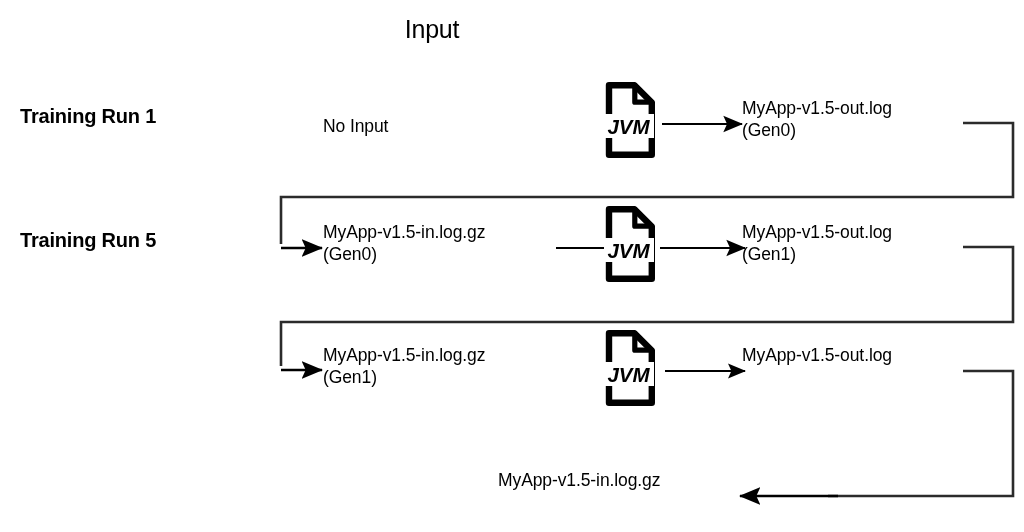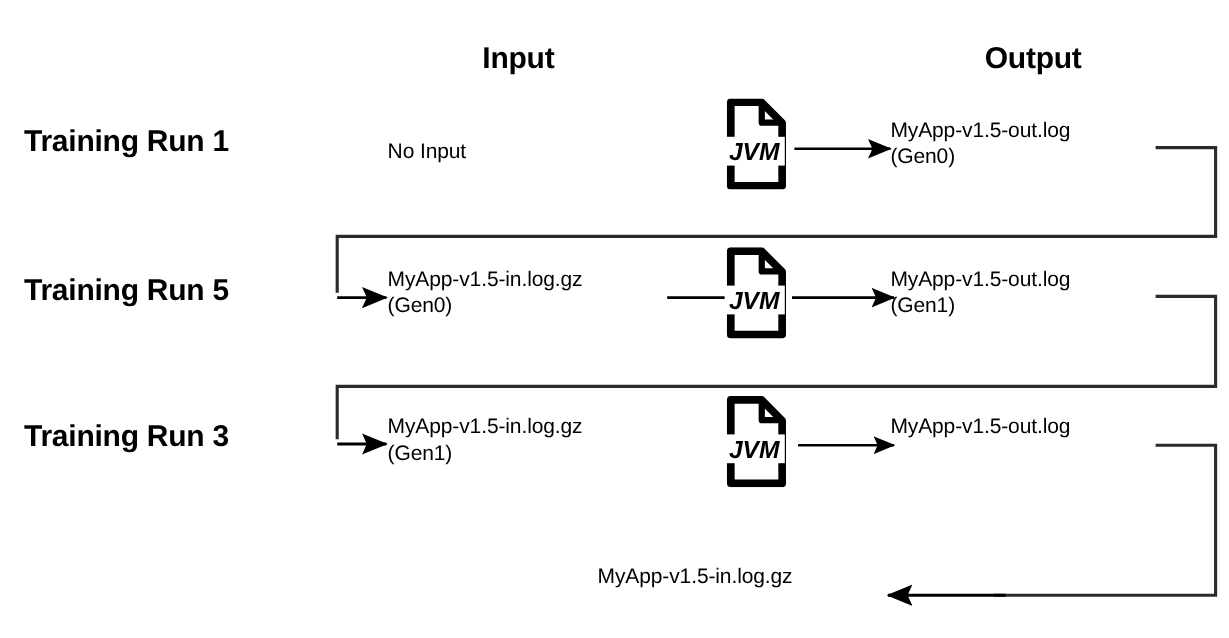--- a/index.html
+++ b/index.html
@@ -16,31 +16,30 @@
     width: 1024px;
     height: 532px;
     background: #ffffff;
     overflow: hidden;
   }
   .abs { position: absolute; }
 
   
   .col-header {
     font-size: 25px;
-    font-weight: bold;
+    font-weight: normal;
     text-align: center;
     letter-spacing: -0.2px;
     line-height: 1;
     white-space: nowrap;
-    margin-top: 20px;
   }
 
   
   .row-label {
-    font-size: 25px;
+    font-size: 20px;
     font-weight: bold;
     letter-spacing: -0.2px;
     line-height: 1;
     white-space: nowrap;
     text-align: center;
   }
 
   
   .artifact {
     font-size: 17.5px;
@@ -90,21 +89,20 @@
     <line x1="281" y1="370" x2="322" y2="370" stroke="#000000" stroke-width="2.4" marker-end="url(#arrowR)"></line>
 
     <line x1="665" y1="371" x2="745" y2="371" stroke="#000000" stroke-width="2.0" marker-end="url(#arrowR)"></line>
 
     <polyline points="963,371 1013,371 1013,496 828,496" fill="none" stroke="#2b2b2b" stroke-width="2.6" stroke-linejoin="miter"></polyline>
     <line x1="838" y1="496" x2="740" y2="496" stroke="#000000" stroke-width="2.4" marker-end="url(#arrowL)"></line>
   </svg>
 
   <div class="abs col-header" style="left:332px; top:17px; width:200px;">Input</div>
 
-  <div class="abs col-header" style="left:761px; top:17px; width:200px;">Output</div>
 
   <div class="abs row-label" style="left:20px; top:106px;">Training Run 1</div>
 
   <div class="abs artifact" style="left:323px; top:115px; width:232px;">
     <span>No Input</span>
     <span class="ln2"></span>
   </div>
 
   <div class="jvm-icon" style="left:603px; top:82px;">
     <svg width="52" height="76" viewBox="0 0 52 76" xmlns="http://www.w3.org/2000/svg">
@@ -134,21 +132,20 @@
       <rect x="1" y="32" width="50" height="24" fill="#ffffff"></rect>
       <text x="25.5" y="51.5" font-family="'Liberation Sans', sans-serif" font-size="20.5" font-weight="bold" font-style="italic" text-anchor="middle" fill="#000000">JVM</text>
     </svg>
   </div>
 
   <div class="abs artifact" style="left:742px; top:221px; width:224px;">
     <span>MyApp-v1.5-out.log</span>
     <span class="ln2">(Gen1)</span>
   </div>
 
-  <div class="abs row-label" style="left:20px; top:352px;">Training Run 3</div>
 
   <div class="abs artifact" style="left:323px; top:344px; width:232px;">
     <span>MyApp-v1.5-in.log.gz</span>
     <span class="ln2">(Gen1)</span>
   </div>
 
   <div class="jvm-icon" style="left:603px; top:330px;">
     <svg width="52" height="76" viewBox="0 0 52 76" xmlns="http://www.w3.org/2000/svg">
       <path d="M6,3.2 H31.5 L48.8,20.5 V72.8 H6 Z" fill="none" stroke="#000000" stroke-width="6.4" stroke-linejoin="round" stroke-linecap="round"></path>
       <path d="M31.8,3.6 V20.2 H48.4" fill="none" stroke="#000000" stroke-width="5.2" stroke-linejoin="round" stroke-linecap="round"></path>

